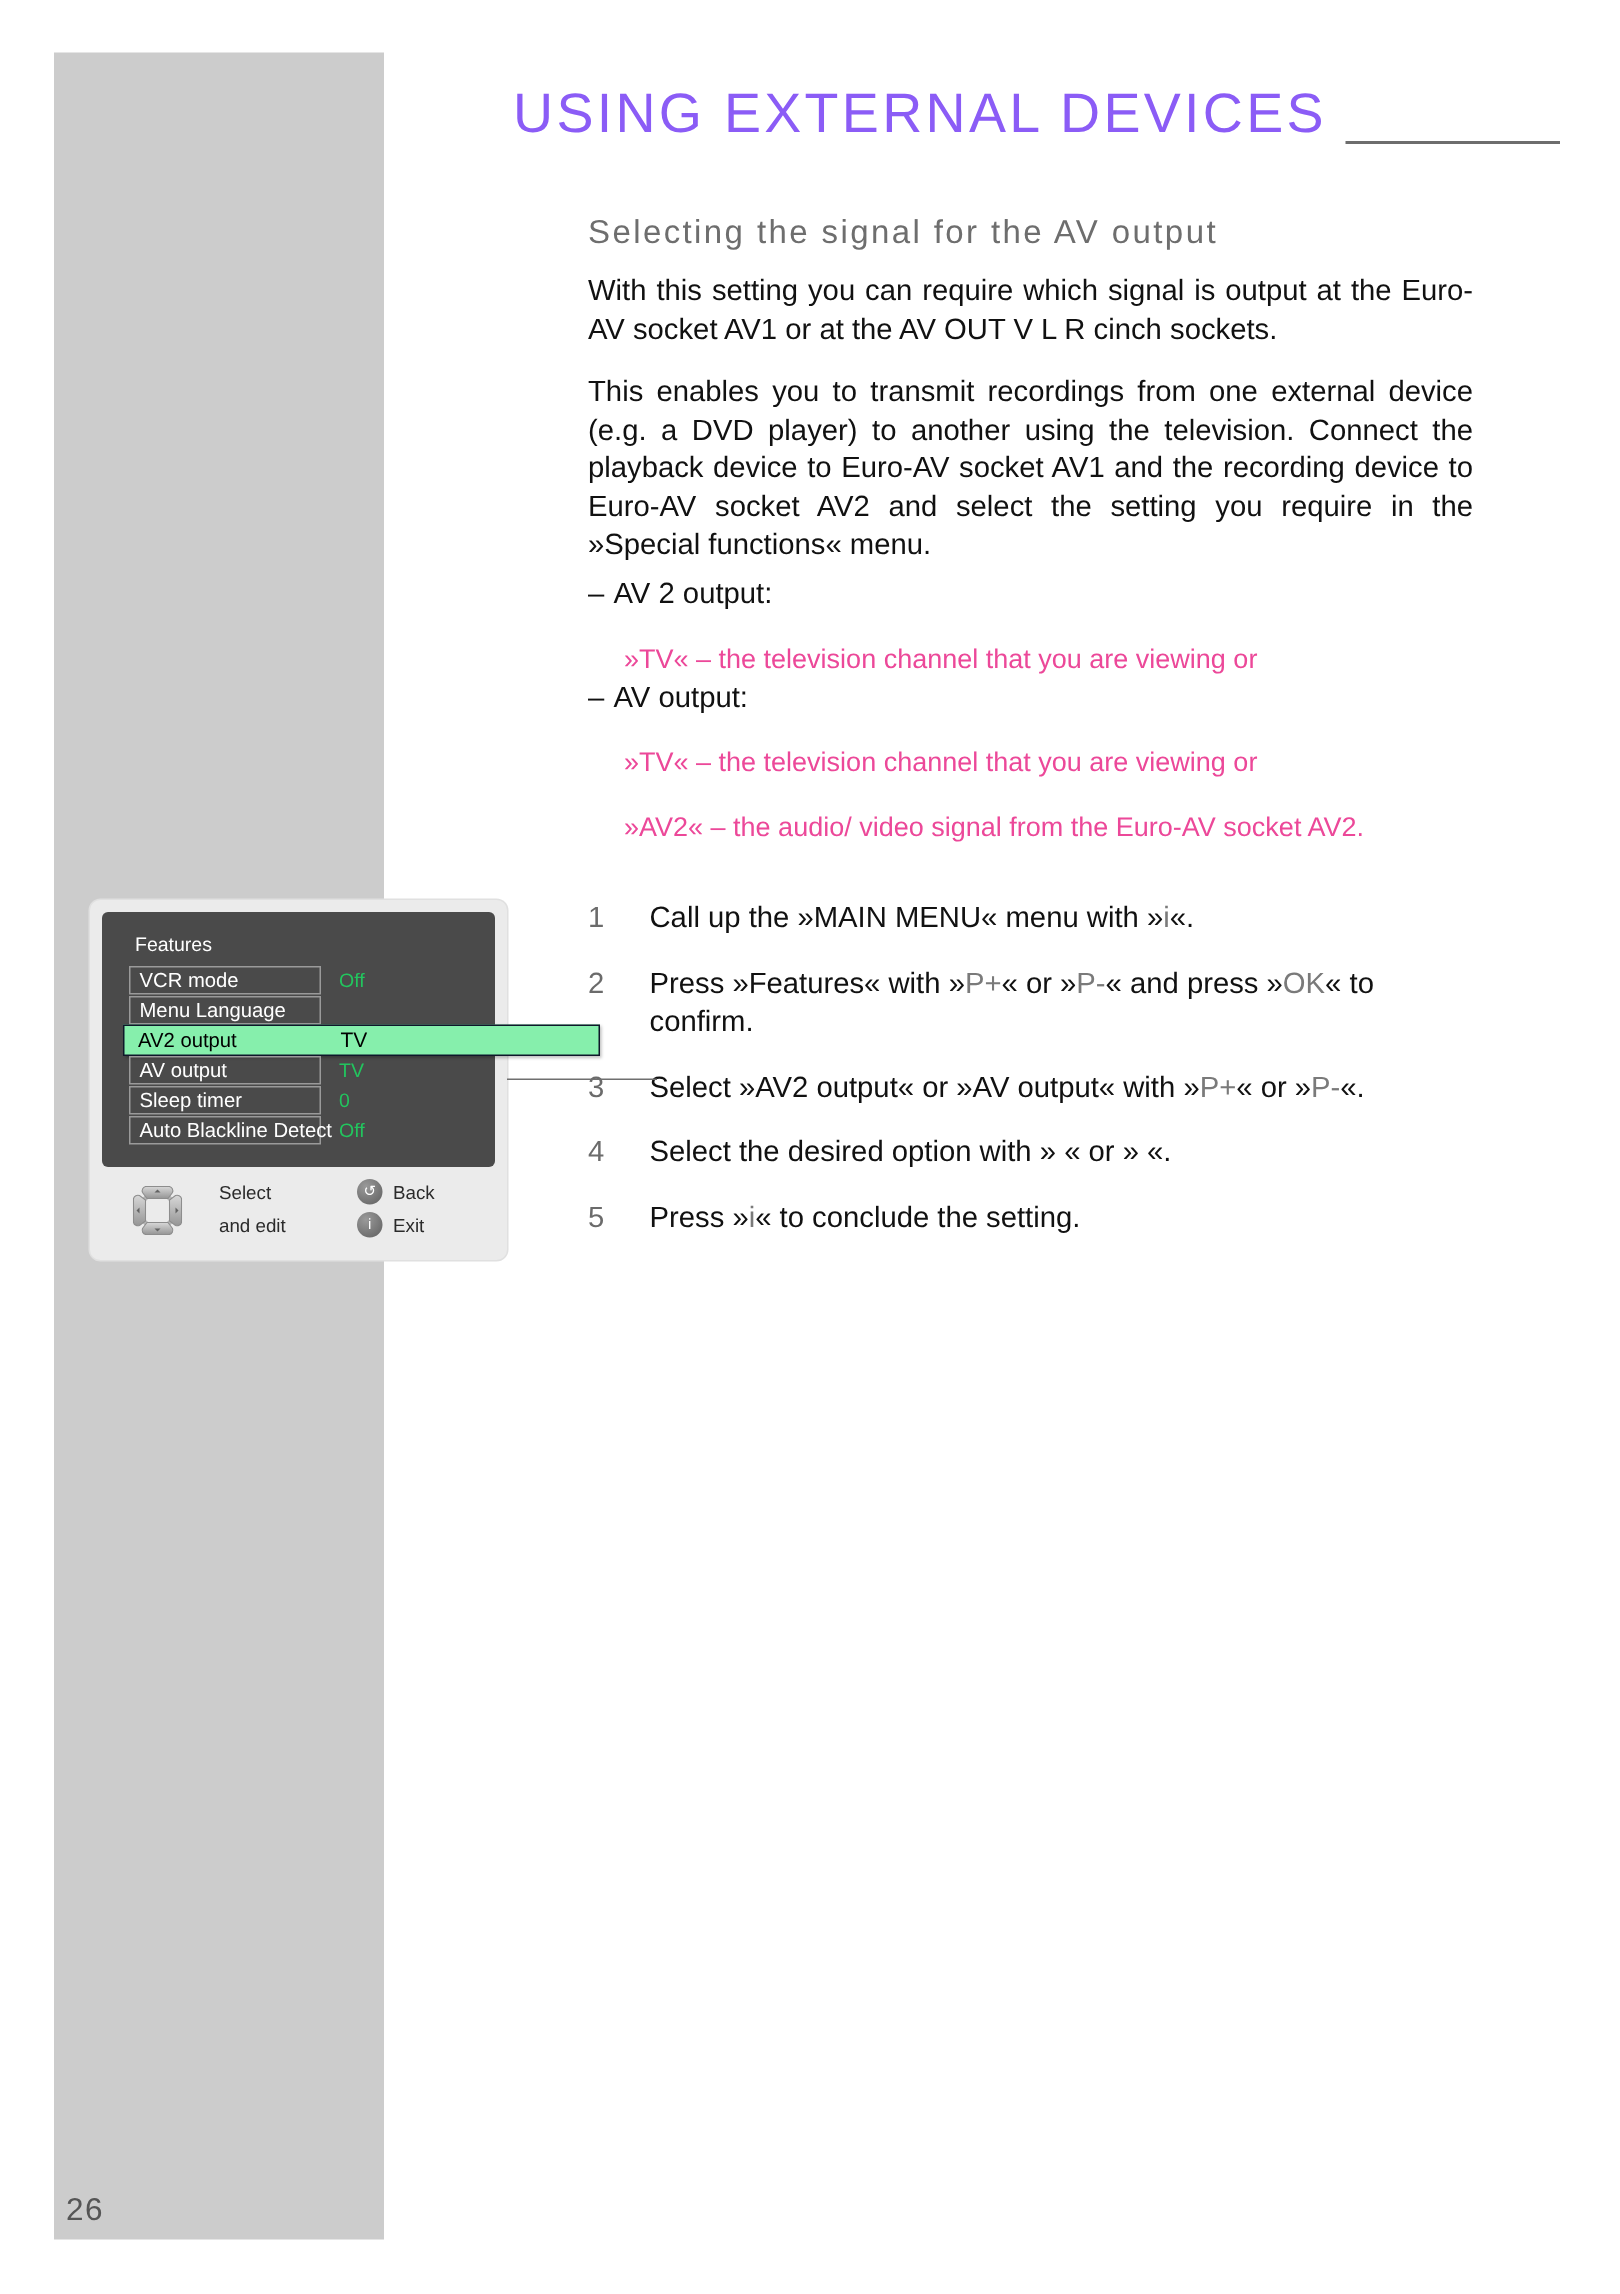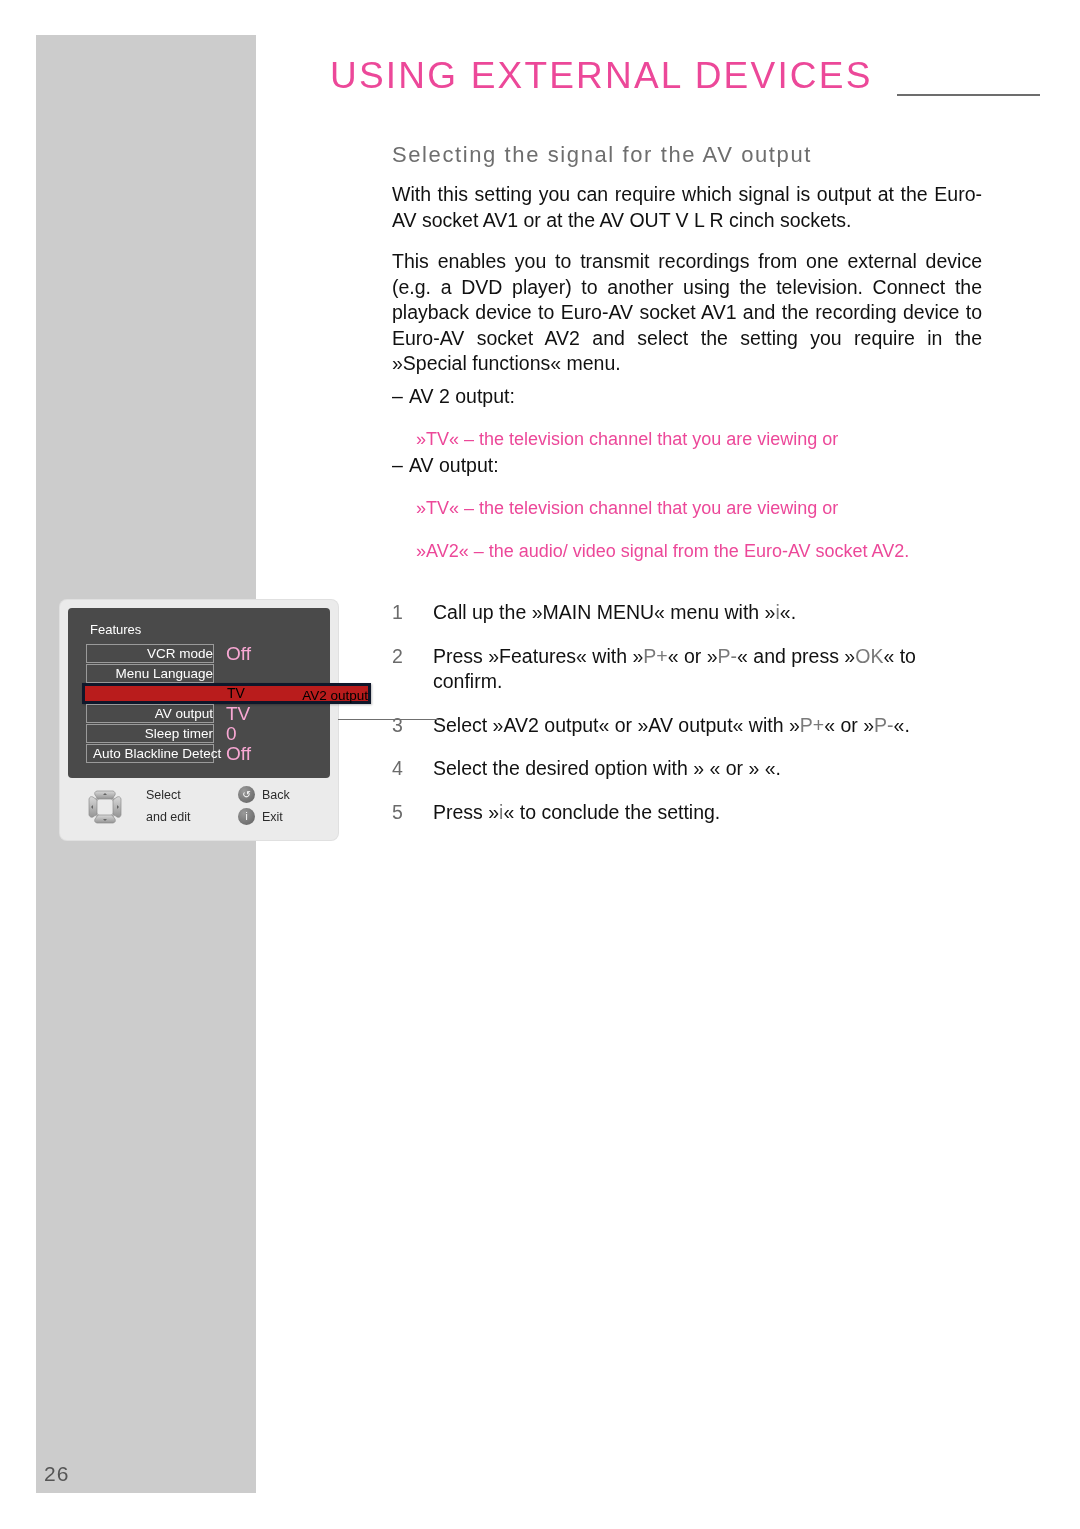--- a/index.html
+++ b/index.html
@@ -16,22 +16,22 @@
     position:absolute;left:36px;top:35px;width:220px;height:1458px;
     background:#cccccc;
   }
   .page-number{
     position:absolute;left:44px;top:1462px;
     font-size:21px;color:#555555;letter-spacing:1px;
   }
 
   
   .chapter-title{
-    position:absolute;left:330px;top:55px;
-    font-size:37px;color:#ec4899;
+    position:absolute;left:342px;top:55px;
+    font-size:37px;color:#8b5cf6;
     letter-spacing:2.2px;
     font-weight:400;
     white-space:nowrap;
   }
   .header-rule{
     position:absolute;left:897px;top:94px;width:143px;height:0;
     border-top:2px solid #6d6d6d;
   }
 
   .section-title{
@@ -81,45 +81,45 @@
   .tv-shot{
     position:absolute;left:60px;top:600px;width:278px;height:240px;
   }
   .tv-frame{
     position:absolute;left:0;top:0;width:278px;height:240px;
     background:#ebebeb;border-radius:7px;
     box-shadow:0 0 0 1px #e0e0e0;
   }
   .tv-panel{
     position:absolute;left:8px;top:8px;width:262px;height:170px;
-    background:#4a4a4a;border-radius:4px;text-align:right;
+    background:#4a4a4a;border-radius:4px;
   }
   .tv-heading{
     position:absolute;left:22px;top:14px;
     color:#ffffff;font-size:13px;
   }
   .row{
     position:absolute;left:18px;height:19px;
   }
   .row-label{
     position:absolute;left:0;top:0;width:128px;height:19px;
     border:1px solid #9a9a9a;
     box-sizing:border-box;
     color:#ffffff;font-size:13.5px;
     padding-left:6px;line-height:17px;
     white-space:nowrap;
   }
   .row-value{
     position:absolute;left:140px;top:0;
-    color:#f9a8d4;font-size:19px;line-height:19px;
+    color:#22c55e;font-size:13px;line-height:19px;
   }
   
   .row.sel{left:14px;width:289px;height:21px;}
   .row.sel .row-label{
-    width:289px;height:21px;background:#b91c1c;border:3px solid #0f172a;
+    width:318px;height:21px;background:#86efac;border:1px solid #0f172a;
     color:#000000;line-height:19px;padding-left:9px;
     box-shadow:1px 1px 2px rgba(0,0,0,.25);
   }
   .row.sel .row-value{
     left:145px;color:#000000;line-height:21px;font-size:14px;
   }
 
   
   .leader{
     position:absolute;left:278px;top:119px;width:100px;height:0;

